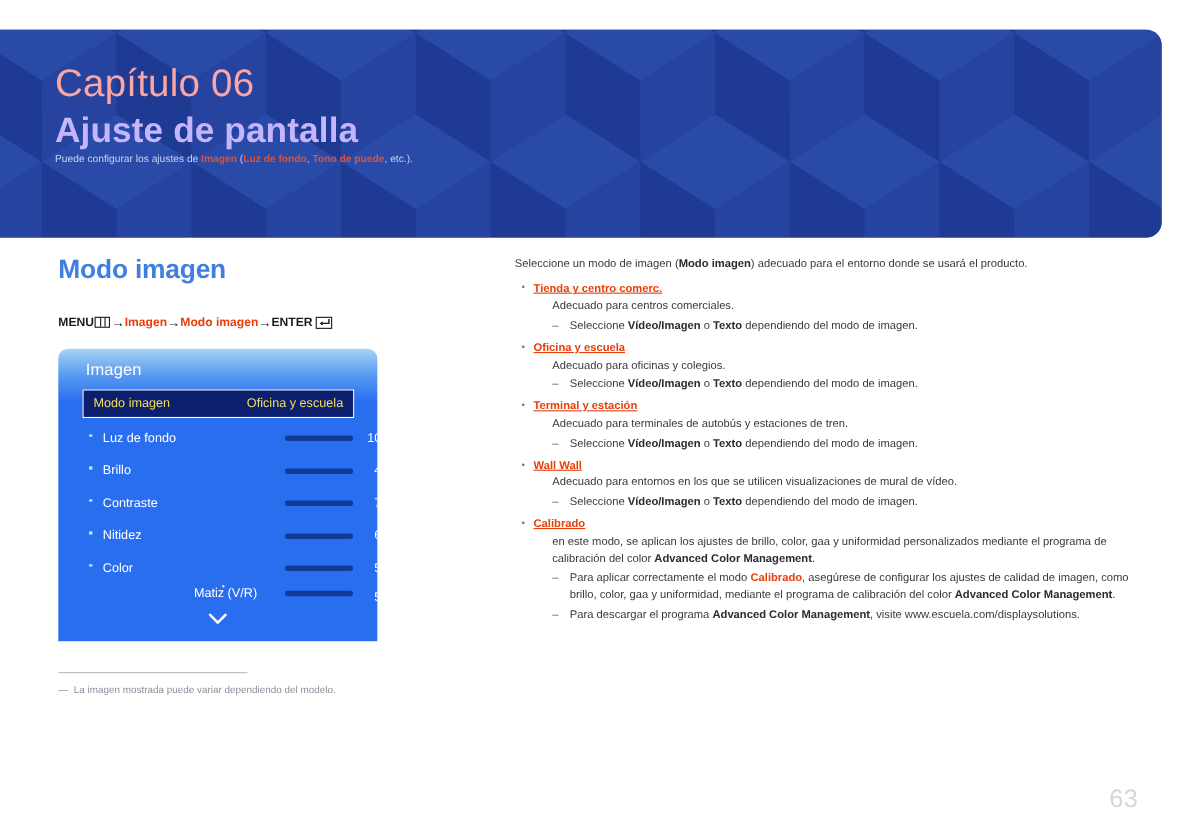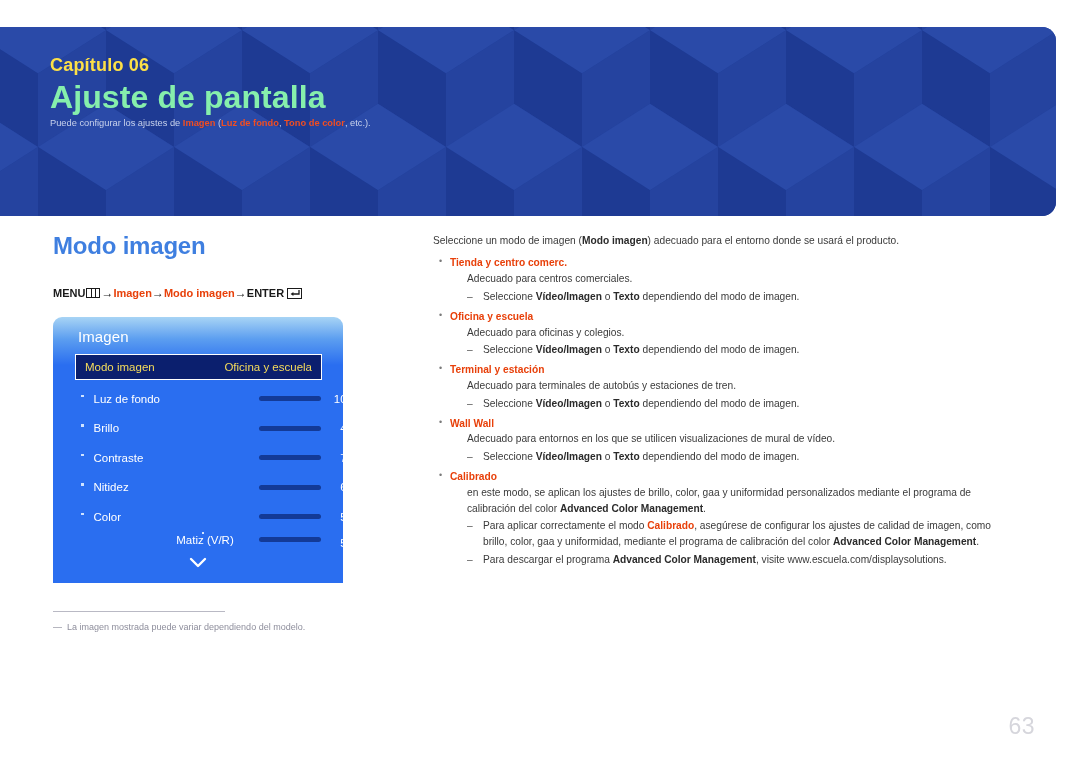--- a/index.html
+++ b/index.html
@@ -51,30 +51,30 @@
     clip-path: polygon(100% 27%, 100% 73%, 50% 100%, 50% 54%);
     background: #25439f;
   }
   #banner-text {
     position: absolute;
     left: 80px;
     top: 28px;
     z-index: 5;
   }
   #chapter-label {
-    font-size: 18px;
-    font-weight: bold;
-    color: #fde047;
+    font-size: 35px;
+    font-weight: normal;
+    color: #fca5a5;
     letter-spacing: 0.2px;
     line-height: 1.22;
   }
   #chapter-title {
     font-size: 32px;
     font-weight: bold;
-    color: #86efac;
+    color: #c4b5fd;
     letter-spacing: 0.1px;
     line-height: 1.2;
     margin-top: 1px;
   }
   .banner-note {
     font-size: 9.3px;
     color: #c8d2ec;
     line-height: 1.62;
     margin-top: 0;
   }
@@ -236,21 +236,21 @@
     font-size: 9px;
     color: #8e8e9c;
     display: flex;
     gap: 5px;
   }
   #footnote .dash { color: #8e8e9c; }
 
   
   #right-col {
     position: absolute;
-    left: 433px;
+    left: 468px;
     top: 233px;
     width: 566px;
   }
   #intro-line {
     font-size: 10.2px;
     color: #3a3a3a;
     line-height: 1.5;
     margin-bottom: 7px;
   }
   .b { font-weight: bold; color: #2b2b2b; }
@@ -264,21 +264,21 @@
     margin-top: 4px;
   }
   .mode-head .bullet {
     width: 17px;
     flex: 0 0 17px;
     color: #7a7a7a;
     text-align: left;
     padding-left: 6px;
     font-size: 9px;
   }
-  .mode-head .title { color: #e8400a; font-weight: bold; }
+  .mode-head .title { color: #e8400a; font-weight: bold; text-decoration: underline; }
   .mode-desc {
     font-size: 10.2px;
     color: #3a3a3a;
     line-height: 1.55;
     padding-left: 34px;
   }
   .mode-sub {
     display: flex;
     font-size: 10.2px;
     color: #3a3a3a;
@@ -436,21 +436,21 @@
       <div class="cube" style="left: 1020px; top: 76.8px;">
         <div class="face f-top"></div>
         <div class="face f-left"></div>
         <div class="face f-right"></div>
       </div>
     </div>
   <div id="banner-text">
     <div id="chapter-label">Capítulo 06</div>
     <div id="chapter-title">Ajuste de pantalla</div>
     <div class="banner-note">
-      <span>Puede configurar los ajustes de </span><span class="bn-hl">Imagen</span><span> (</span><span class="bn-hl">Luz de fondo</span><span>, </span><span class="bn-hl">Tono de color</span><span>, etc.).</span>
+      <span>Puede configurar los ajustes de </span><span class="bn-hl">Imagen</span><span> (</span><span class="bn-hl">Luz de fondo</span><span>, </span><span class="bn-hl">Tono de puede</span><span>, etc.).</span>
     </div>
   </div>
 </div>
 
 <div id="section-title">Modo imagen</div>
 
 <div id="menu-path">
   <span>MENU</span>
   <span class="glyph-menu"></span>
   <span class="arr">→</span>

